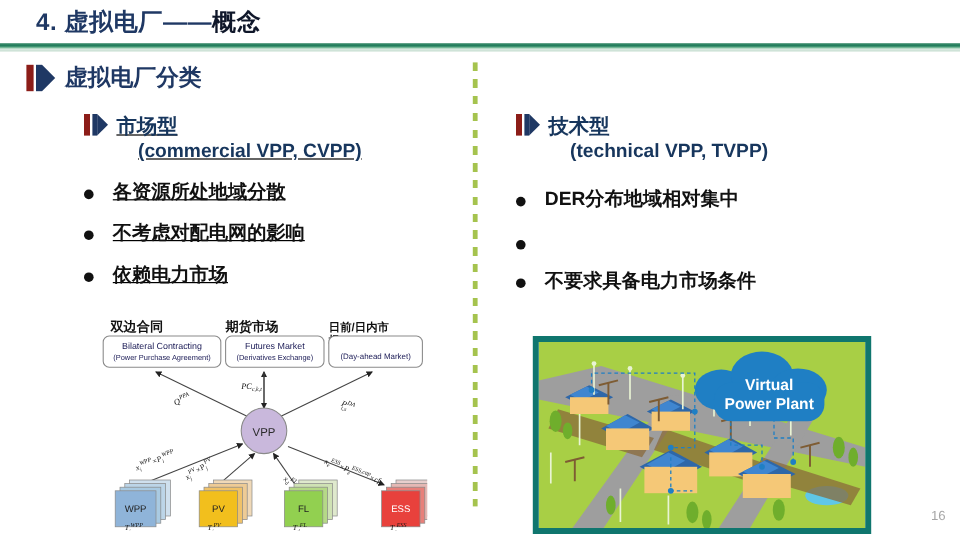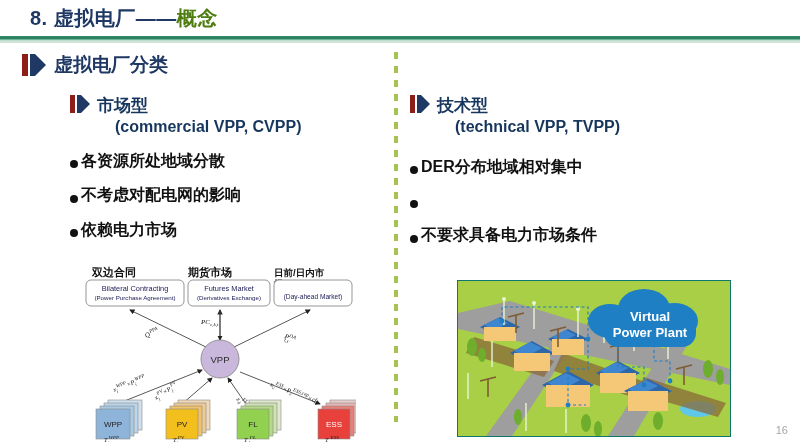--- a/index.html
+++ b/index.html
@@ -8,21 +8,21 @@
     background:#ffffff;
     font-family:"Liberation Sans","DejaVu Sans",sans-serif;
     overflow:hidden;
     position:relative;
   }
   .slide{position:relative;width:800px;height:445px;}
 
   
   .title-row{position:absolute;left:30px;top:5px;font-size:20px;font-weight:bold;letter-spacing:.5px;white-space:nowrap;}
   .title-main{color:#1F3864;}
-  .title-accent{color:#4d7c0f;}
+  .title-accent{color:#0f172a;}
 
   .title-rule{
     position:absolute;left:0;top:36px;width:800px;height:5px;
     background:linear-gradient(to bottom,#3F8E6E 0%,#1E7A5A 45%,#7FBF9E 75%,#E8F2EC 100%);
   }
   .title-rule2{position:absolute;left:0;top:41px;width:800px;height:2px;background:#CFE3D8;}
 
   
   .sec-head{position:absolute;left:22px;top:52px;display:flex;align-items:center;gap:8px;justify-content:center;}
   .marker{display:inline-flex;align-items:center;height:22px;}
@@ -39,51 +39,51 @@
   .sec-head-text{font-size:19px;font-weight:bold;color:#1F3864;}
 
   
   .v-divider{
     position:absolute;left:394px;top:52px;width:4px;height:370px;
     background:repeating-linear-gradient(to bottom,#A5C34E 0px,#A5C34E 7px,transparent 7px,transparent 14px);
   }
 
   
   .col{position:absolute;top:95px;}
-  .col-left{left:70px;width:320px;}
-  .col-right{left:410px;width:350px;}
+  .col-left{left:70px;width:320px;text-decoration:underline;}
+  .col-right{left:430px;width:350px;}
 
   .col-head{display:flex;align-items:flex-start;gap:7px;}
   .col-head-txt{font-size:17px;font-weight:bold;color:#17365D;line-height:1.25;}
   .col-head-en{display:block;font-size:16px;font-weight:bold;color:#17365D;padding-left:18px;margin-top:1px;}
 
   .bullets{margin-top:14px;}
-  .bullet{display:flex;align-items:center;gap:3px;margin-bottom:15px;}
+  .bullet{display:flex;align-items:flex-start;gap:16px;margin-bottom:15px;}
   .bullet .dot{width:8px;height:8px;border-radius:50%;background:#111;margin-top:7px;flex:none;}
   .bullet .btxt{font-size:16px;font-weight:bold;color:#111;line-height:1.2;}
   .col-right .bullets{margin-top:20px;}
   .col-right .bullet{margin-bottom:17px;}
 
   
   .diagram{position:absolute;left:84px;top:264px;width:272px;height:178px;text-align:center;}
   .diagram svg{display:block;}
 
   
-  .picture{position:absolute;left:457px;top:280px;width:272px;height:155px;border:1px solid #0f766e;}
+  .picture{position:absolute;left:444px;top:280px;width:272px;height:155px;border:5px solid #0f766e;}
   .picture svg{display:block;}
 
   .page-num{position:absolute;right:12px;top:424px;font-size:11px;color:#A6A6A6;}
 </style>
 </head>
 <body>
 
 <div class="slide">
 
   <div class="title-row">
-    <span class="title-main">8. 虚拟电厂——</span><span class="title-accent">概念</span>
+    <span class="title-main">4. 虚拟电厂——</span><span class="title-accent">概念</span>
   </div>
   <div class="title-rule"></div>
   <div class="title-rule2"></div>
 
   <div class="sec-head">
     <span class="marker">
       <span class="bar-red"></span>
         <span class="bar-navy"></span>
         <span class="tri"></span>
     </span>

